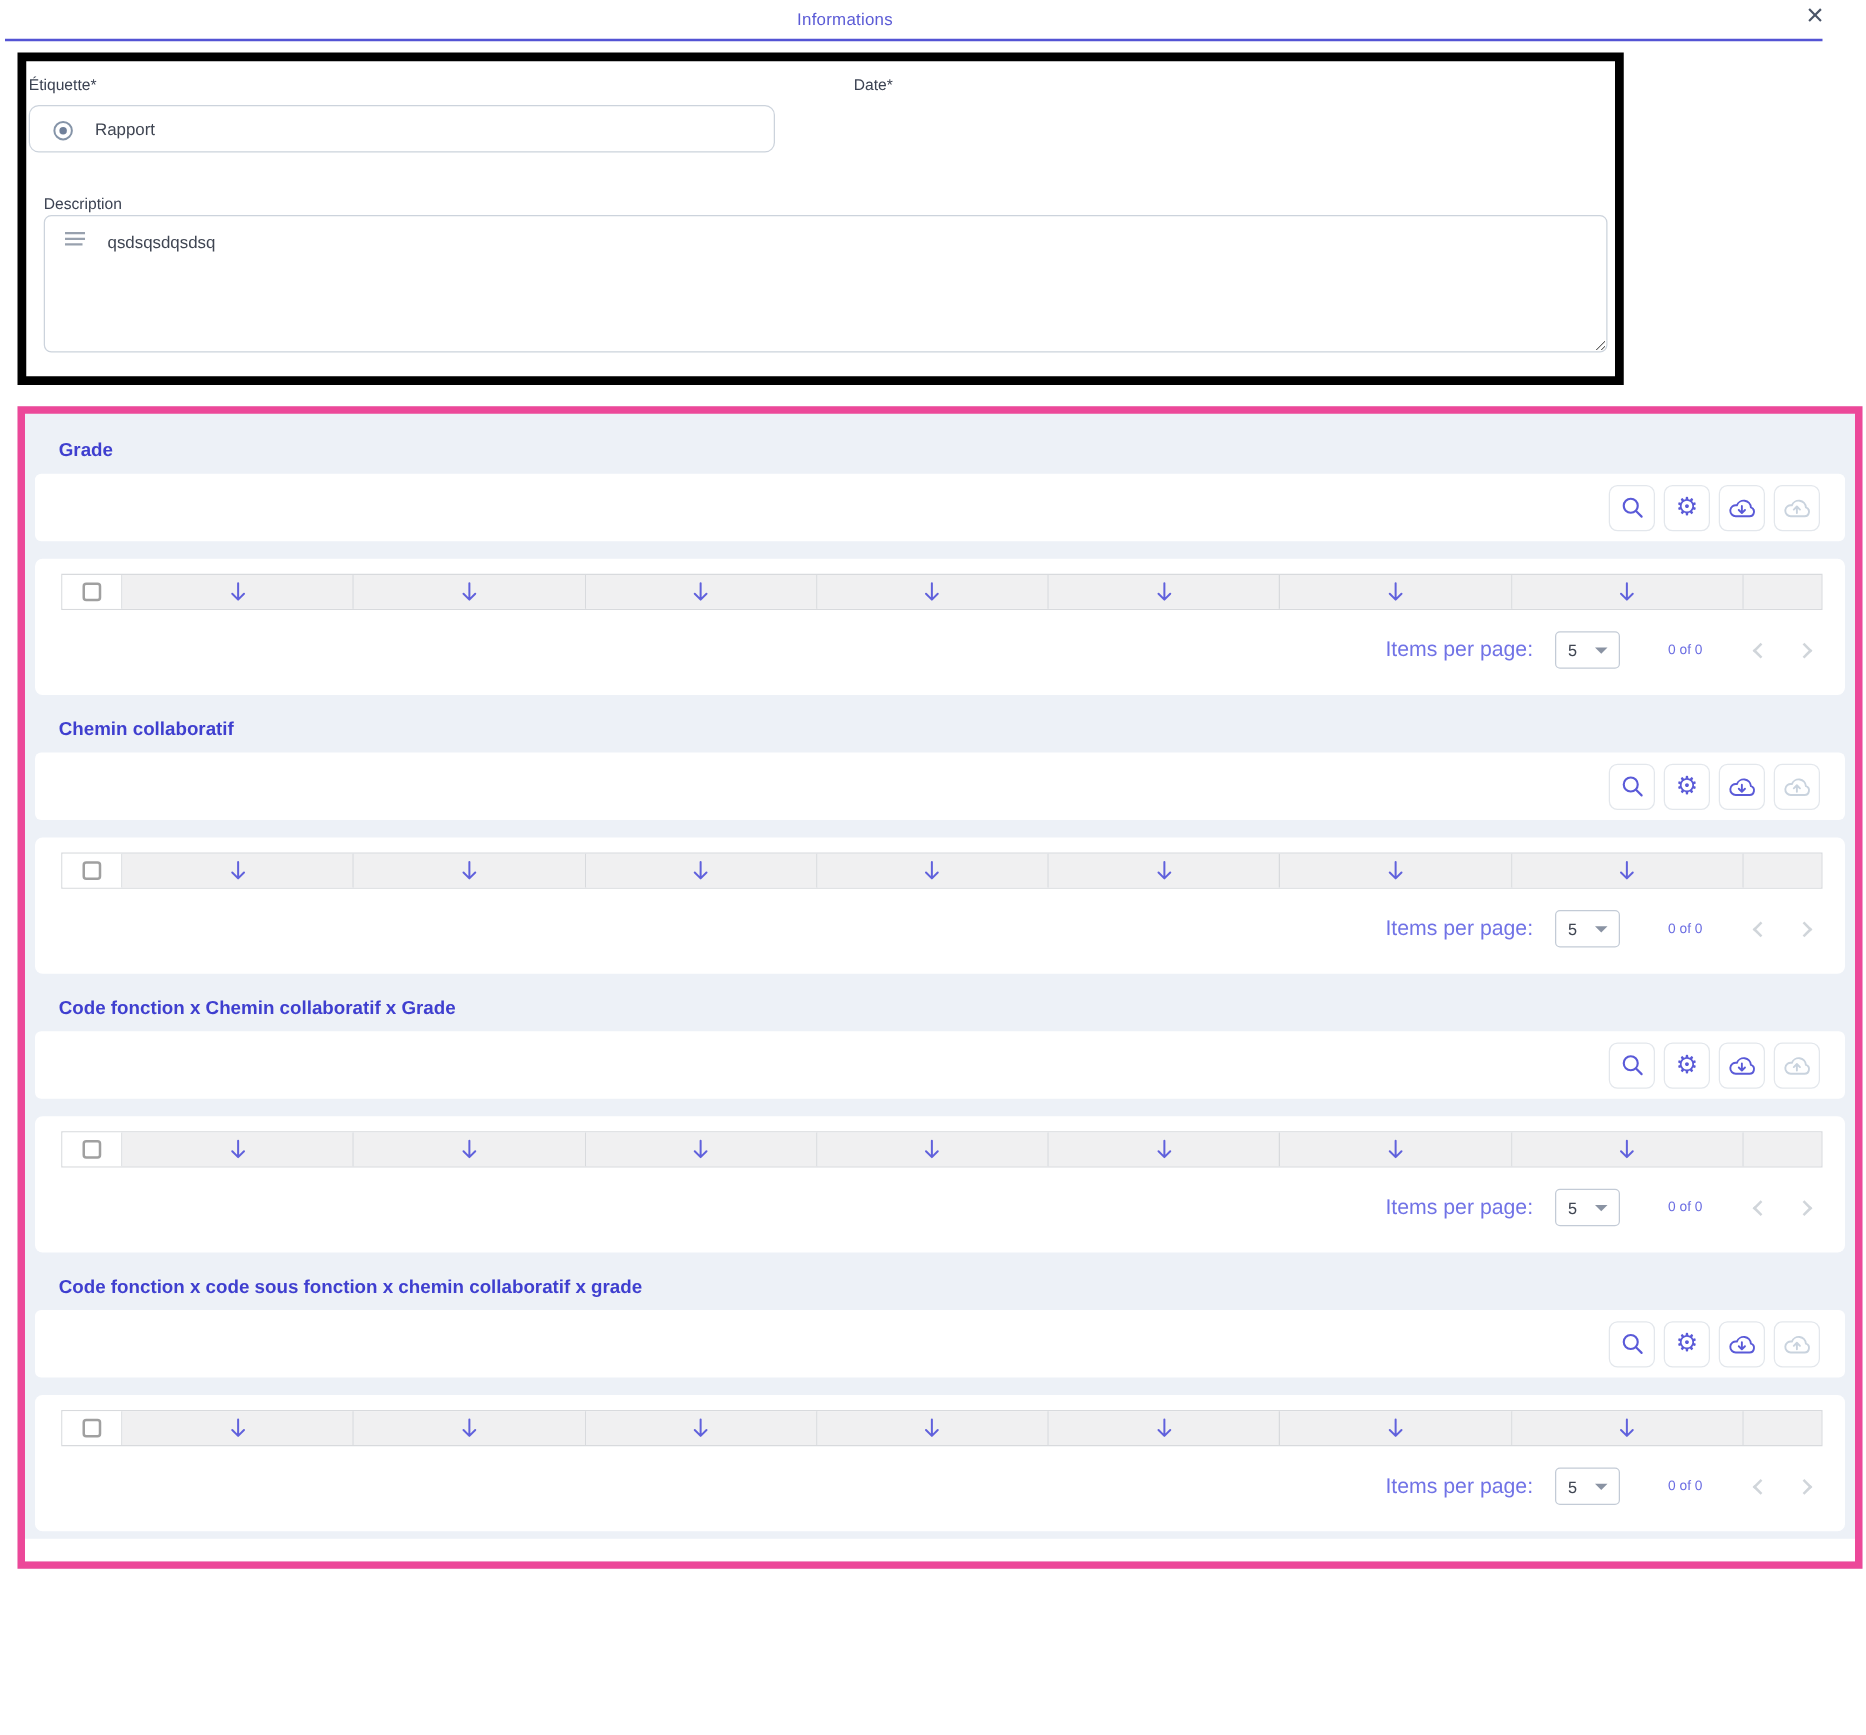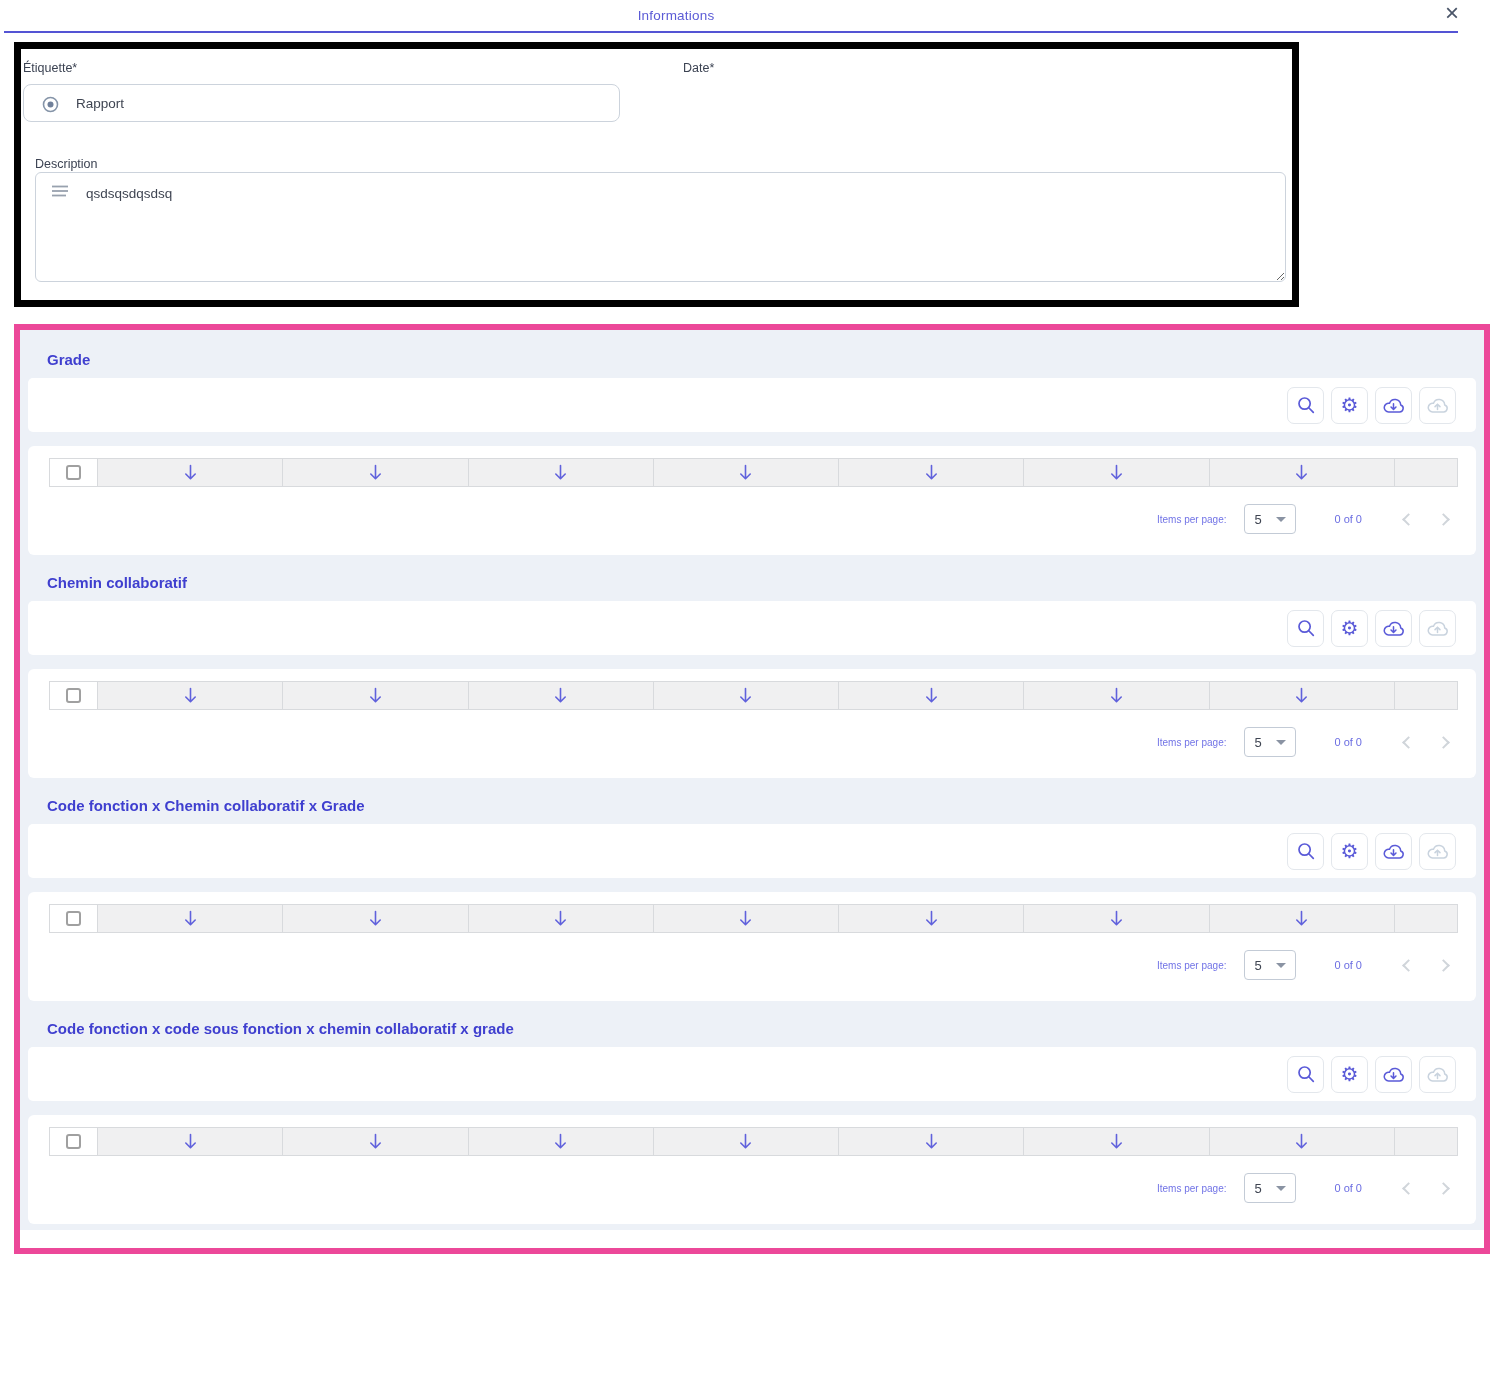--- a/index.html
+++ b/index.html
@@ -53,21 +53,21 @@
   .thead { display:flex; height:29px; border:1px solid #d8dadd; }
   .cell { border-right:1px solid #d8dadd; display:flex; align-items:center; justify-content:center; }
   .cell:last-child { border-right:none; }
   .cb-cell { width:48px; background:#fff; }
   .arrow-cell { flex:1; background:#f0f0f1; cursor:pointer; }
   .end-cell { width:62px; background:#f0f0f1; }
   .cb { width:15px; height:15px; border:2px solid #a0a0a0; border-radius:3px; background:#fff; }
 
   .pager { margin-top:12px; height:40px; display:flex; align-items:center; justify-content:flex-end;
     gap:0; padding-right:10px; }
-  .pager-label { color:#7173e6; font-size:10px; }
+  .pager-label { color:#7173e6; font-size:17px; }
   .pager-select { width:52px; height:30px; border:1px solid #c3cbd6; border-radius:4px; margin-left:18px;
     display:flex; align-items:center; padding:0 9px; cursor:pointer; background:#fff; }
   .pager-select .val { font-size:13px; color:#3f4552; flex:1; }
   .caret { width:0; height:0; border-left:5px solid transparent; border-right:5px solid transparent;
     border-top:5px solid #8a93a3; }
   .pager-range { color:#6b6de2; font-size:11px; margin-left:38px; }
   .chev { width:9px; height:9px; border-top:2px solid #d0d5da; border-right:2px solid #d0d5da;
     display:inline-block; cursor:pointer; }
   .chev.prev { transform:rotate(-135deg); margin-left:42px; }
   .chev.next { transform:rotate(45deg); margin-left:26px; }

